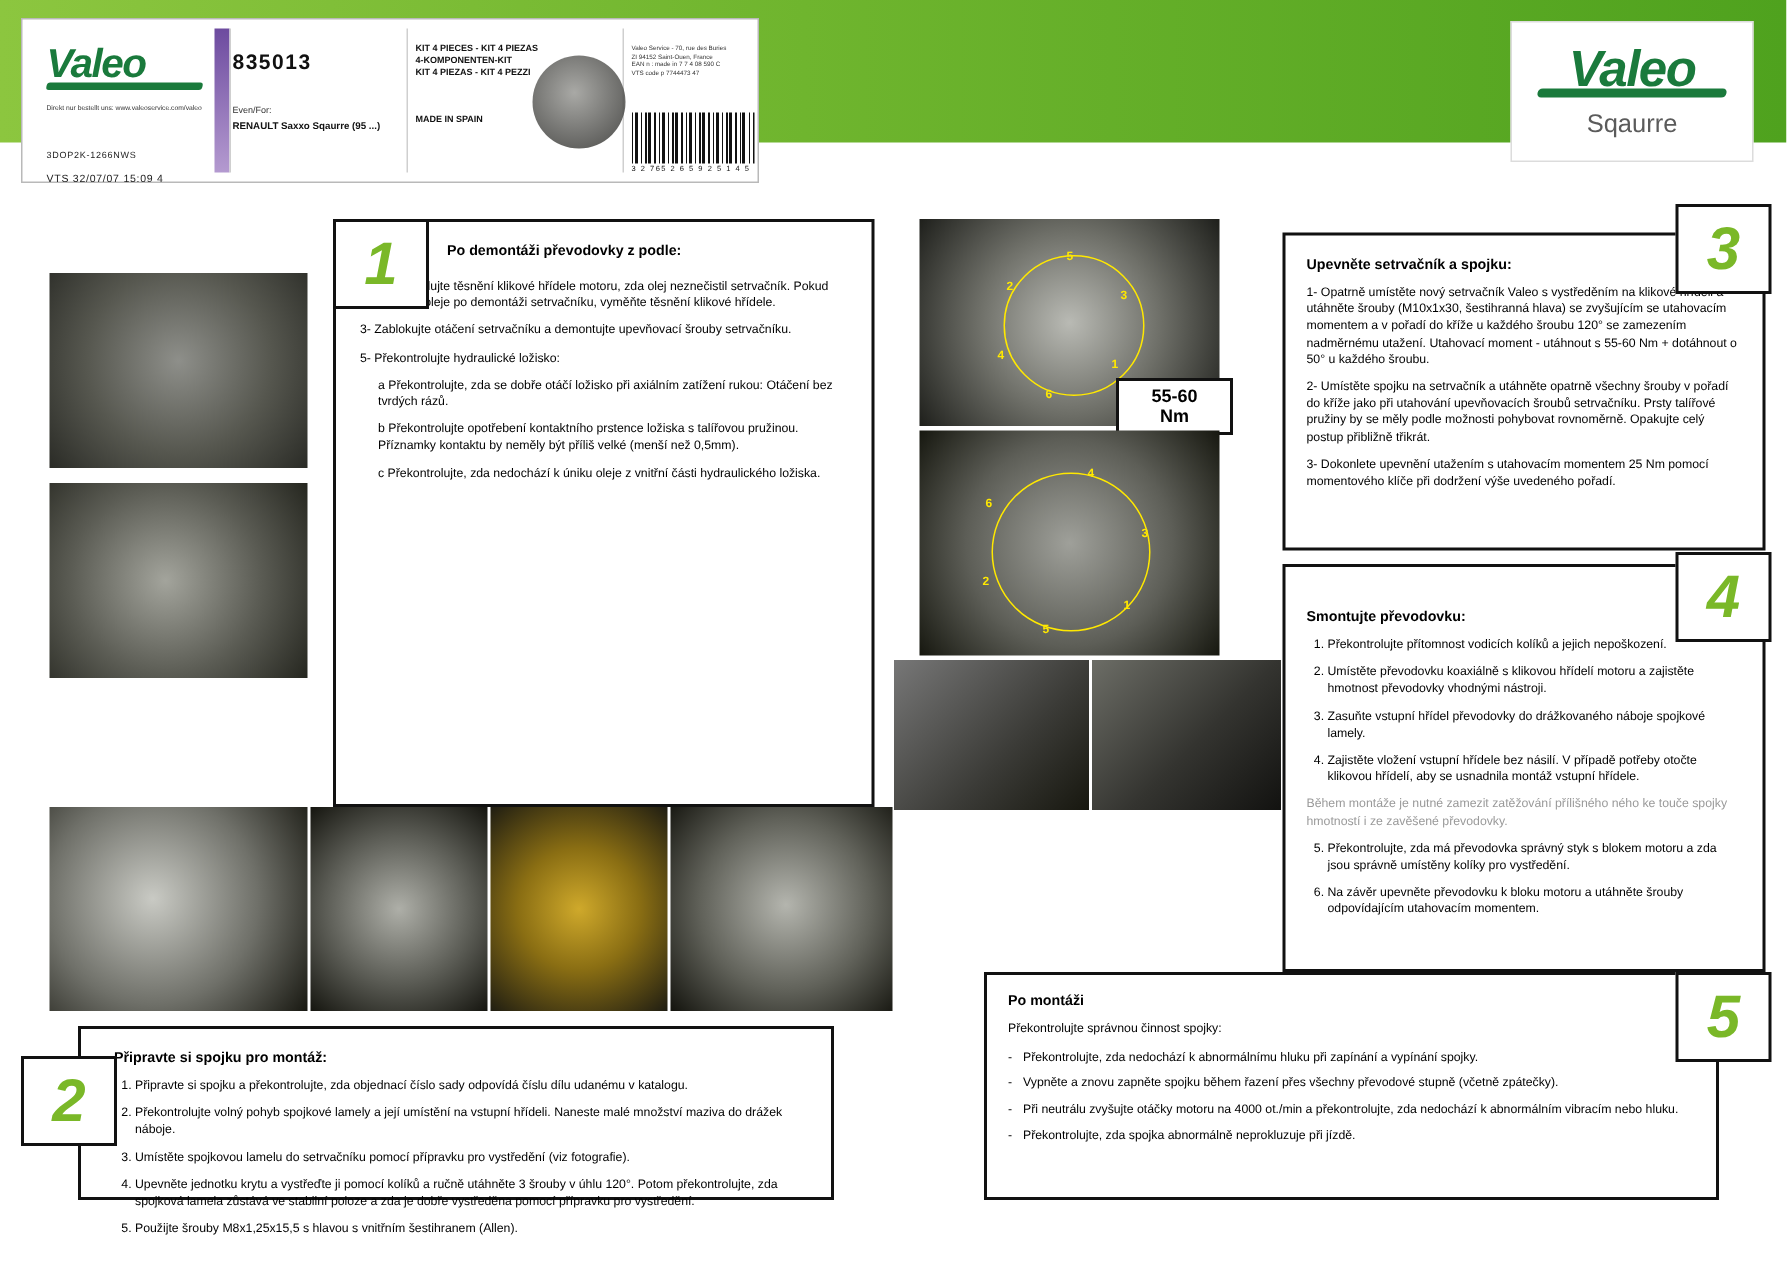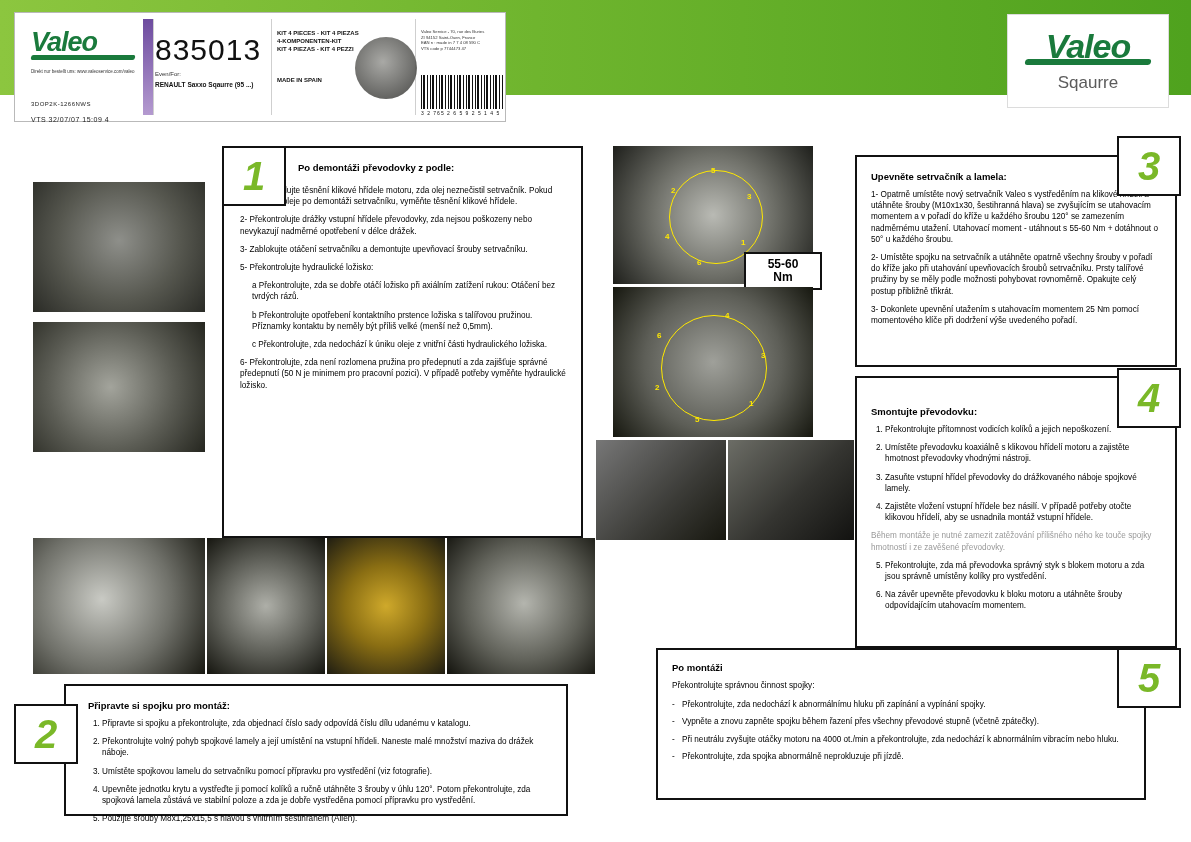--- a/index.html
+++ b/index.html
@@ -40,21 +40,21 @@
     width:104px;height:5px;background:#1a7a3c;border-radius:2px;margin-top:-3px;
     transform:skewX(-12deg);
   }
   .label-sub{
     position:absolute;left:16px;top:56px;width:118px;font-size:4.5px;color:#333;line-height:6px;
   }
   .label-code1{position:absolute;left:16px;top:88px;font-size:6px;color:#222;letter-spacing:.5px;}
   .label-code2{position:absolute;left:16px;top:103px;font-size:7px;color:#222;letter-spacing:.5px;}
   .label-div{position:absolute;top:6px;width:1px;height:96px;background:#cfcfcf;}
   .label-ref{
-    position:absolute;left:140px;top:20px;font-size:30px;font-weight:normal;color:#111;letter-spacing:1px;
+    position:absolute;left:140px;top:20px;font-size:14px;font-weight:bold;color:#111;letter-spacing:1px;
   }
   .label-even{position:absolute;left:140px;top:58px;font-size:6px;color:#333;}
   .label-even2{position:absolute;left:140px;top:68px;font-size:6.5px;color:#111;font-weight:bold;}
   .label-kit{position:absolute;left:262px;top:16px;font-size:6px;font-weight:bold;color:#111;line-height:8px;}
   .label-made{position:absolute;left:262px;top:64px;font-size:6px;font-weight:bold;color:#111;}
   .label-addr{position:absolute;left:406px;top:16px;font-size:4.2px;color:#333;line-height:5.6px;width:82px;}
   .label-photo{
     position:absolute;left:340px;top:24px;width:62px;height:62px;border-radius:50%;
     background:radial-gradient(circle at 45% 40%,#9a9a96,#4b4b48 70%,#2b2b29);
     opacity:.85;
@@ -164,27 +164,25 @@
     </div>
   </div>
 
   <div class="photo ph-engine" style="left:33px;top:182px;width:172px;height:130px"></div>
   <div class="photo ph-engine2" style="left:33px;top:322px;width:172px;height:130px"></div>
 
   <div class="panel" style="left:222px;top:146px;width:361px;height:392px;padding:14px 14px 10px 16px;box-sizing:border-box">
     <div class="panel-title" style="margin-left:58px">Po demontáži převodovky z podle:</div>
     <div style="margin-top:12px">
       <p>1-  Překontrolujte těsnění klikové hřídele motoru, zda olej neznečistil setrvačník. Pokud zjistíte únik oleje po demontáži setrvačníku, vyměňte těsnění klikové hřídele.</p>
-      <p>2-  Překontrolujte drážky vstupní hřídele převodovky, zda nejsou poškozeny nebo nevykazují nadměrné opotřebení v délce drážek.</p>
       <p>3-  Zablokujte otáčení setrvačníku a demontujte upevňovací šrouby setrvačníku.</p>
       <p>5-  Překontrolujte hydraulické ložisko:</p>
       <p class="sub">a  Překontrolujte, zda se dobře otáčí ložisko při axiálním zatížení rukou: Otáčení bez tvrdých rázů.</p>
       <p class="sub">b  Překontrolujte opotřebení kontaktního prstence ložiska s talířovou pružinou. Příznamky kontaktu by neměly být příliš velké (menší než 0,5mm).</p>
       <p class="sub">c  Překontrolujte, zda nedochází k úniku oleje z vnitřní části hydraulického ložiska.</p>
-      <p>6-  Překontrolujte, zda není rozlomena pružina pro předepnutí a zda zajišťuje správné předepnutí (50 N je minimem pro pracovní pozici). V případě potřeby vyměňte hydraulické ložisko.</p>
     </div>
   </div>
   <div class="step" style="left:222px;top:146px">1</div>
 
   <div class="photo ph-fly" style="left:613px;top:146px;width:200px;height:138px">
     <div class="ring" style="left:56px;top:24px;width:92px;height:92px"></div>
     <span class="marker" style="left:98px;top:20px">5</span>
     <span class="marker" style="left:134px;top:46px">3</span>
     <span class="marker" style="left:128px;top:92px">1</span>
     <span class="marker" style="left:84px;top:112px">6</span>
@@ -201,21 +199,21 @@
     <span class="marker" style="left:136px;top:112px">1</span>
     <span class="marker" style="left:82px;top:128px">5</span>
     <span class="marker" style="left:42px;top:96px">2</span>
     <span class="marker" style="left:44px;top:44px">6</span>
   </div>
 
   <div class="photo ph-tool" style="left:596px;top:440px;width:130px;height:100px"></div>
   <div class="photo ph-tool2" style="left:728px;top:440px;width:126px;height:100px"></div>
 
   <div class="panel" style="left:855px;top:155px;width:322px;height:212px;padding:14px 14px 10px 14px;box-sizing:border-box">
-    <div class="panel-title">Upevněte setrvačník a lamela:</div>
+    <div class="panel-title">Upevněte setrvačník a spojku:</div>
     <p>1-  Opatrně umístěte nový setrvačník Valeo s vystředěním na klikové hřídeli a utáhněte šrouby (M10x1x30, šestihranná hlava) se zvyšujícím se utahovacím momentem a v pořadí do kříže u každého šroubu 120° se zamezením nadměrnému utažení. Utahovací moment - utáhnout s 55-60 Nm + dotáhnout o 50° u každého šroubu.</p>
     <p>2-  Umístěte spojku na setrvačník a utáhněte opatrně všechny šrouby v pořadí do kříže jako při utahování upevňovacích šroubů setrvačníku. Prsty talířové pružiny by se měly podle možnosti pohybovat rovnoměrně. Opakujte celý postup přibližně třikrát.</p>
     <p>3-  Dokonlete upevnění utažením s utahovacím momentem 25 Nm pomocí momentového klíče při dodržení výše uvedeného pořadí.</p>
   </div>
   <div class="step" style="left:1117px;top:136px">3</div>
 
   <div class="panel" style="left:855px;top:376px;width:322px;height:272px;padding:28px 14px 10px 14px;box-sizing:border-box">
     <div class="panel-title">Smontujte převodovku:</div>
     <ol>
       <li>Překontrolujte přítomnost vodicích kolíků a jejich nepoškození.</li>
@@ -229,21 +227,21 @@
       <li>Na závěr upevněte převodovku k bloku motoru a utáhněte šrouby odpovídajícím utahovacím momentem.</li>
     </ol>
   </div>
   <div class="step" style="left:1117px;top:368px">4</div>
 
   <div class="photo ph-plate" style="left:33px;top:538px;width:172px;height:136px"></div>
   <div class="photo ph-disc" style="left:207px;top:538px;width:118px;height:136px"></div>
   <div class="photo ph-oil" style="left:327px;top:538px;width:118px;height:136px"></div>
   <div class="photo ph-disc2" style="left:447px;top:538px;width:148px;height:136px"></div>
 
-  <div class="panel" style="left:64px;top:684px;width:504px;height:132px;padding:14px 14px 10px 22px;box-sizing:border-box">
+  <div class="panel" style="left:52px;top:684px;width:504px;height:116px;padding:14px 14px 10px 22px;box-sizing:border-box">
     <div class="panel-title">Připravte si spojku pro montáž:</div>
     <ol>
       <li>Připravte si spojku a překontrolujte, zda objednací číslo sady odpovídá číslu dílu udanému v katalogu.</li>
       <li>Překontrolujte volný pohyb spojkové lamely a její umístění na vstupní hřídeli. Naneste malé množství maziva do drážek náboje.</li>
       <li>Umístěte spojkovou lamelu do setrvačníku pomocí přípravku pro vystředění (viz fotografie).</li>
       <li>Upevněte jednotku krytu a vystřeďte ji pomocí kolíků a ručně utáhněte 3 šrouby v úhlu 120°. Potom překontrolujte, zda spojková lamela zůstává ve stabilní poloze a zda je dobře vystředěna pomocí přípravku pro vystředění.</li>
       <li>Použijte šrouby M8x1,25x15,5 s hlavou s vnitřním šestihranem (Allen).</li>
     </ol>
   </div>
   <div class="step" style="left:14px;top:704px">2</div>

